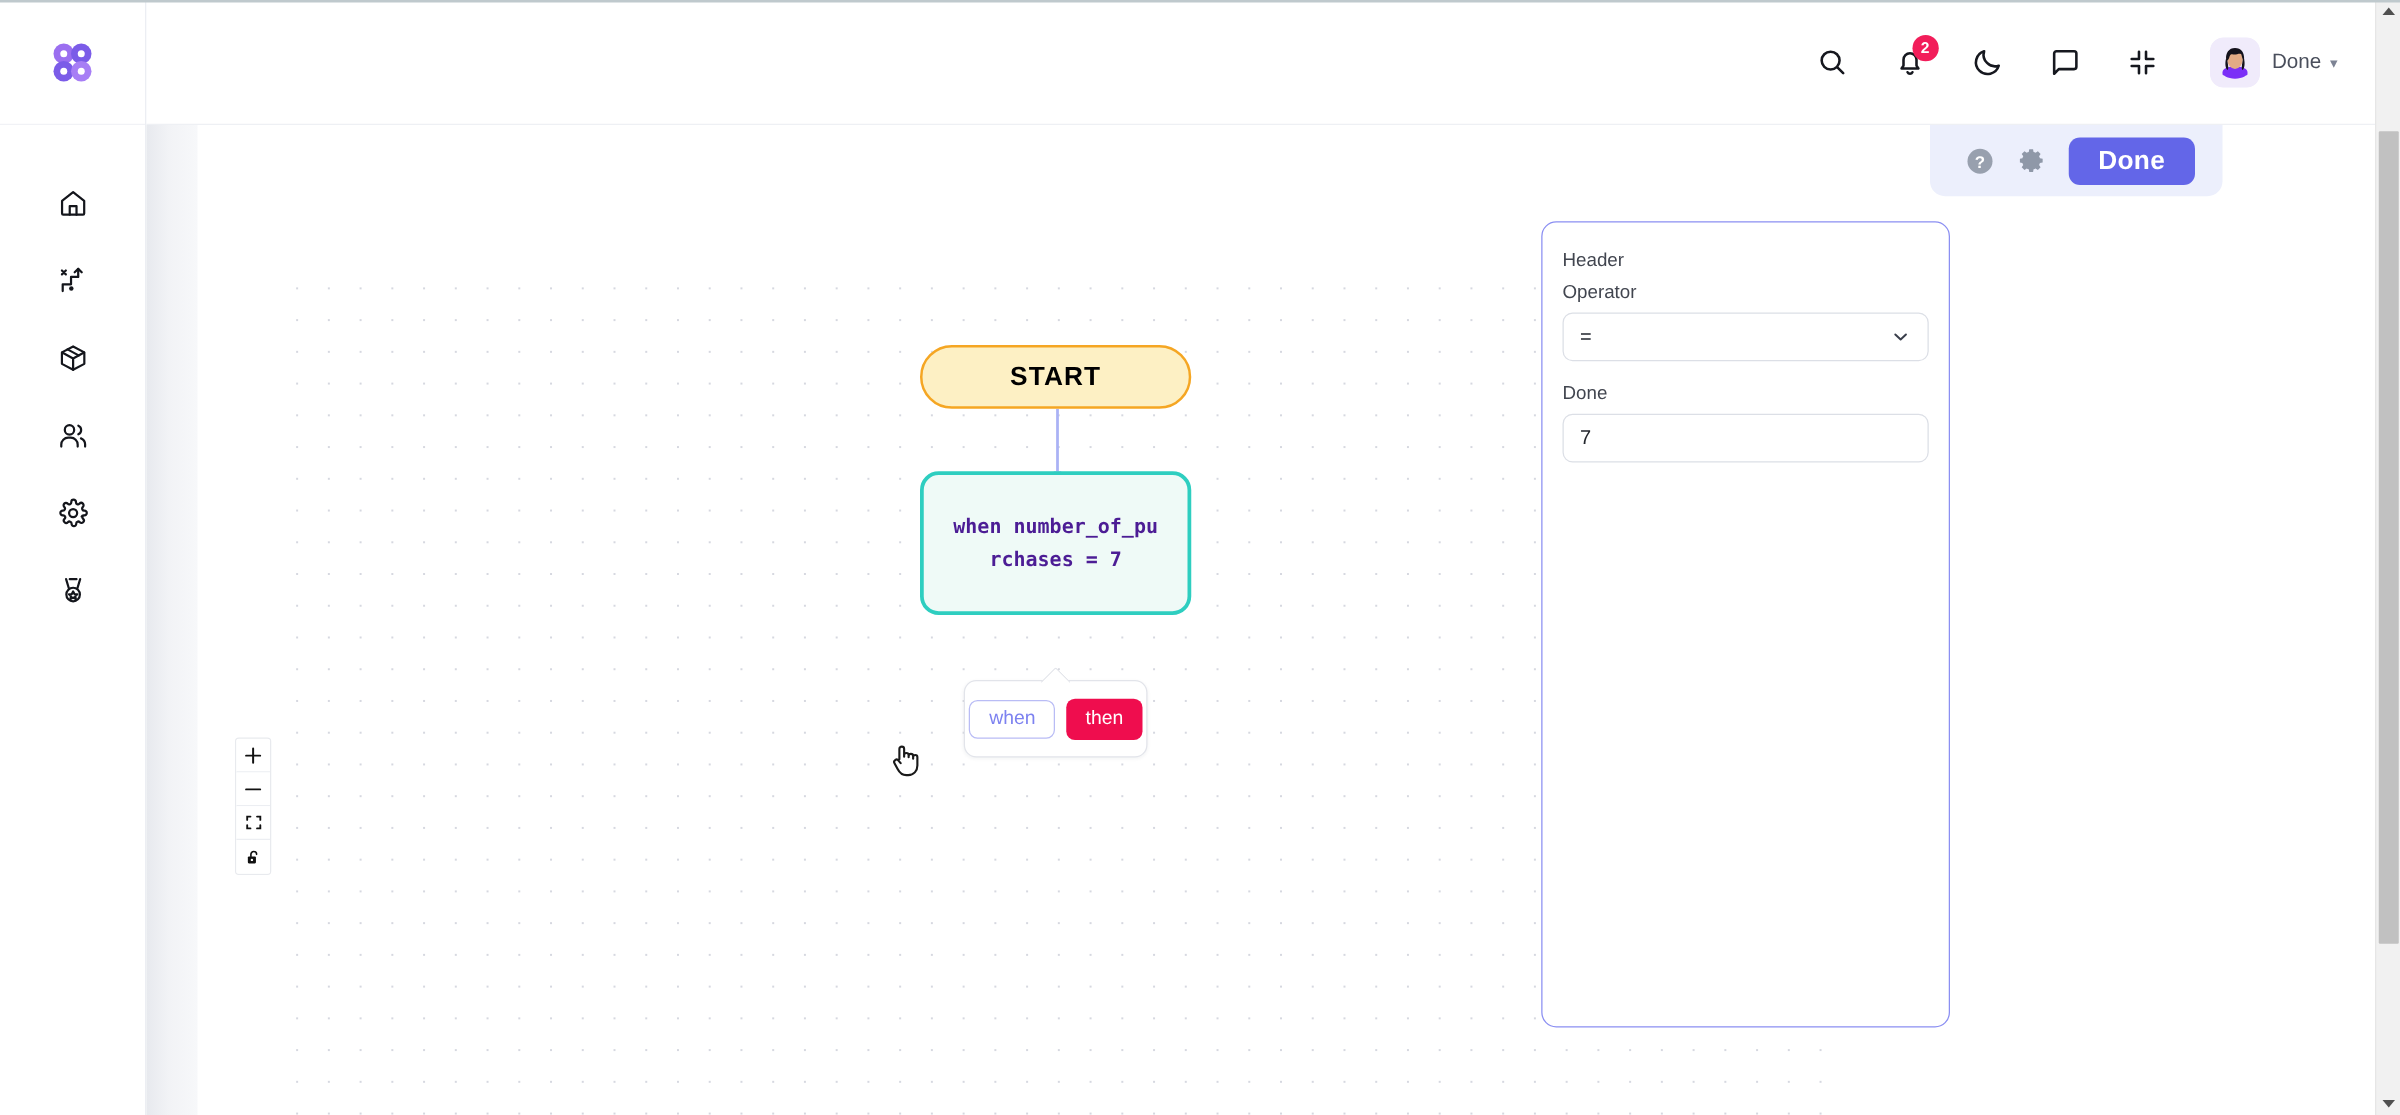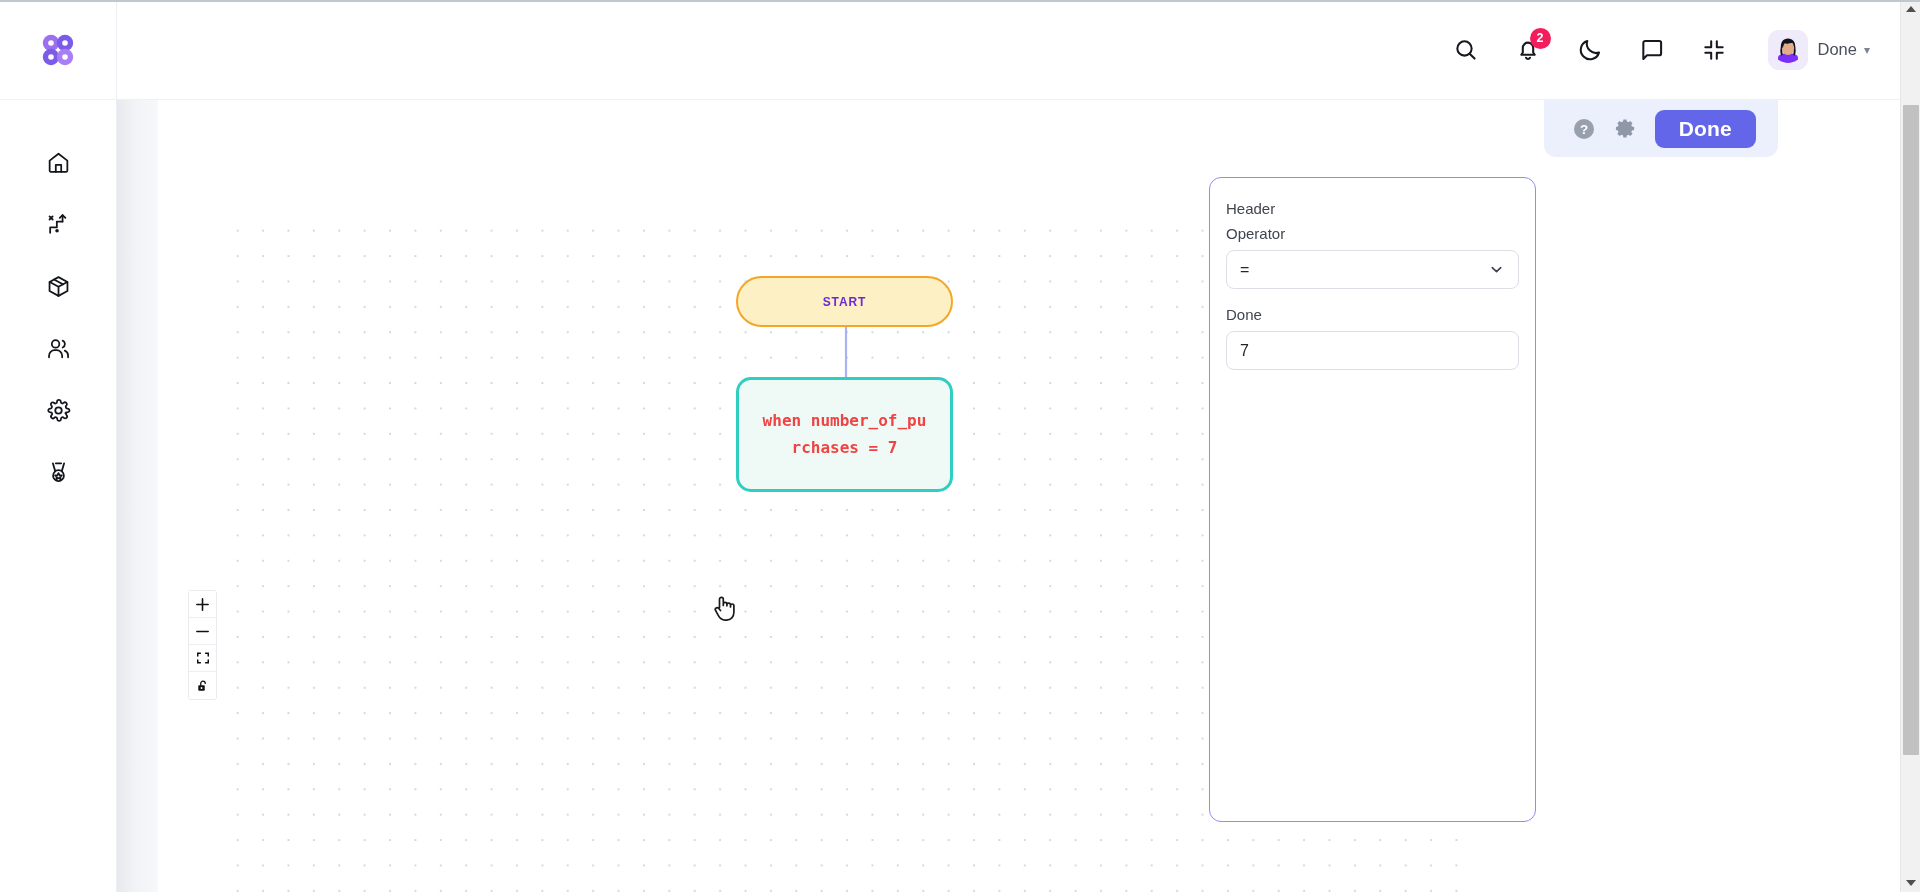--- a/index.html
+++ b/index.html
@@ -115,34 +115,34 @@
 
   
   .node { position: absolute; z-index: 8; }
   .node-start {
     left: 578px; top: 176px;
     width: 217px; height: 51px;
     background: #fdf0c4;
     border: 2px solid #f5a623;
     border-radius: 26px;
     display: flex; align-items: center; justify-content: center;
-    font-size: 12px; font-weight: bold; color: #6d28d9;
+    font-size: 21px; font-weight: bold; color: #000000;
     letter-spacing: .9px;
     cursor: pointer;
   }
   .node-cond {
     left: 578px; top: 277px;
     width: 217px; height: 115px;
     background: #effaf7;
     border: 3px solid #2ecec0;
     border-radius: 15px;
     display: flex; align-items: center; 
     text-align: center;
     font-family: "DejaVu Sans Mono", monospace;
-    font-size: 16px; font-weight: bold; color: #ef4444;
+    font-size: 16px; font-weight: bold; color: #4c1d95;
     line-height: 1.66;
     padding: 0 22px;
     word-break: break-all;
     cursor: pointer;
   }
   .edge { position: absolute; left: 685px; top: 227px; z-index: 6; }
 
   
   .popover {
     position: absolute; left: 613px; top: 444px;
@@ -196,21 +196,21 @@
     width: 100%; height: 27px;
     display: flex; align-items: center; justify-content: center;
     border-bottom: 1px solid #eceef2;
     cursor: pointer; background: #fff;
   }
   .zbtn:last-child { border-bottom: none; }
   .zbtn svg { display: block; }
 
   
   .side-panel {
-    position: absolute; left: 1051px; top: 77px;
+    position: absolute; left: 1075px; top: 77px;
     width: 327px; height: 645px;
     background: #ffffff;
     border: 1.6px solid #8b8ff2;
     border-radius: 12px;
     padding: 22px 16px 0 16px;
     z-index: 16;
   }
   .field-label {
     font-size: 15px; color: #41454f;
     margin-bottom: 8px; display: block;
@@ -388,20 +388,24 @@
     </svg>
 
     <div class="node node-start">
       <span>START</span>
     </div>
 
     <div class="node node-cond">
       <span>when number_of_purchases = 7</span>
     </div>
 
+    <div class="popover">
+      <button class="pop-when">when</button>
+      <button class="pop-then">then</button>
+    </div>
 
     <div class="zoom-ctrl">
       <div class="zbtn">
         <svg width="15" height="15" viewBox="0 0 16 16">
           <path d="M8 2v12M2 8h12" stroke="#111" stroke-width="1.7" stroke-linecap="round"></path>
         </svg>
       </div>
       <div class="zbtn">
         <svg width="15" height="15" viewBox="0 0 16 16">
           <path d="M2 8h12" stroke="#111" stroke-width="1.7" stroke-linecap="round"></path>

